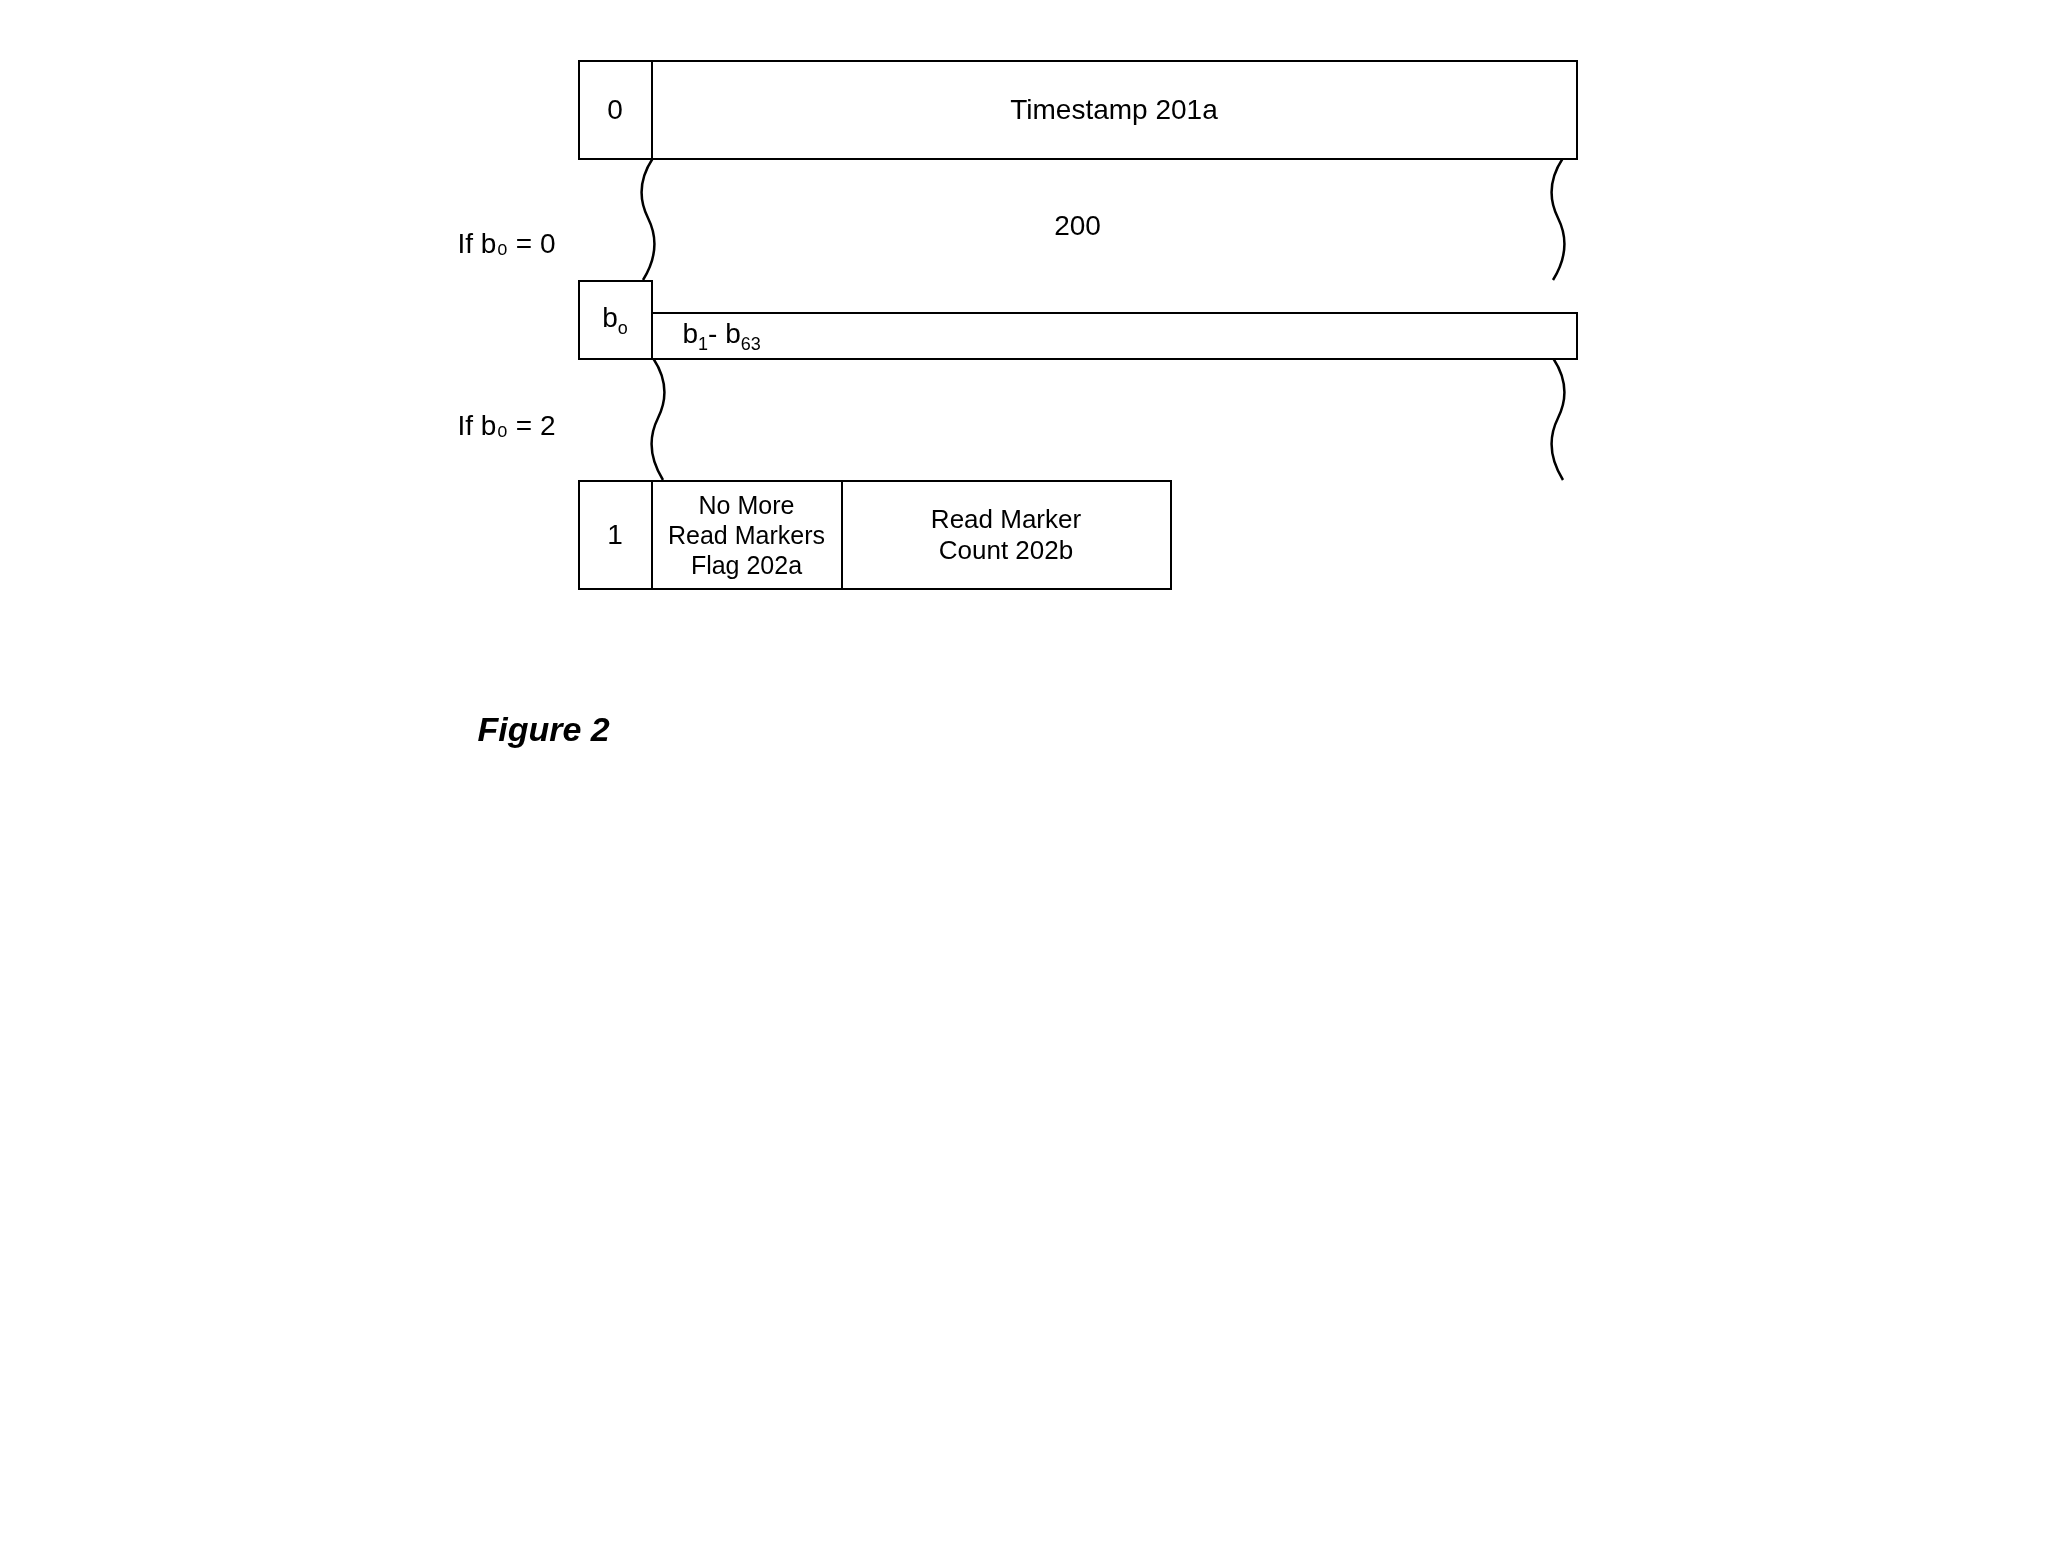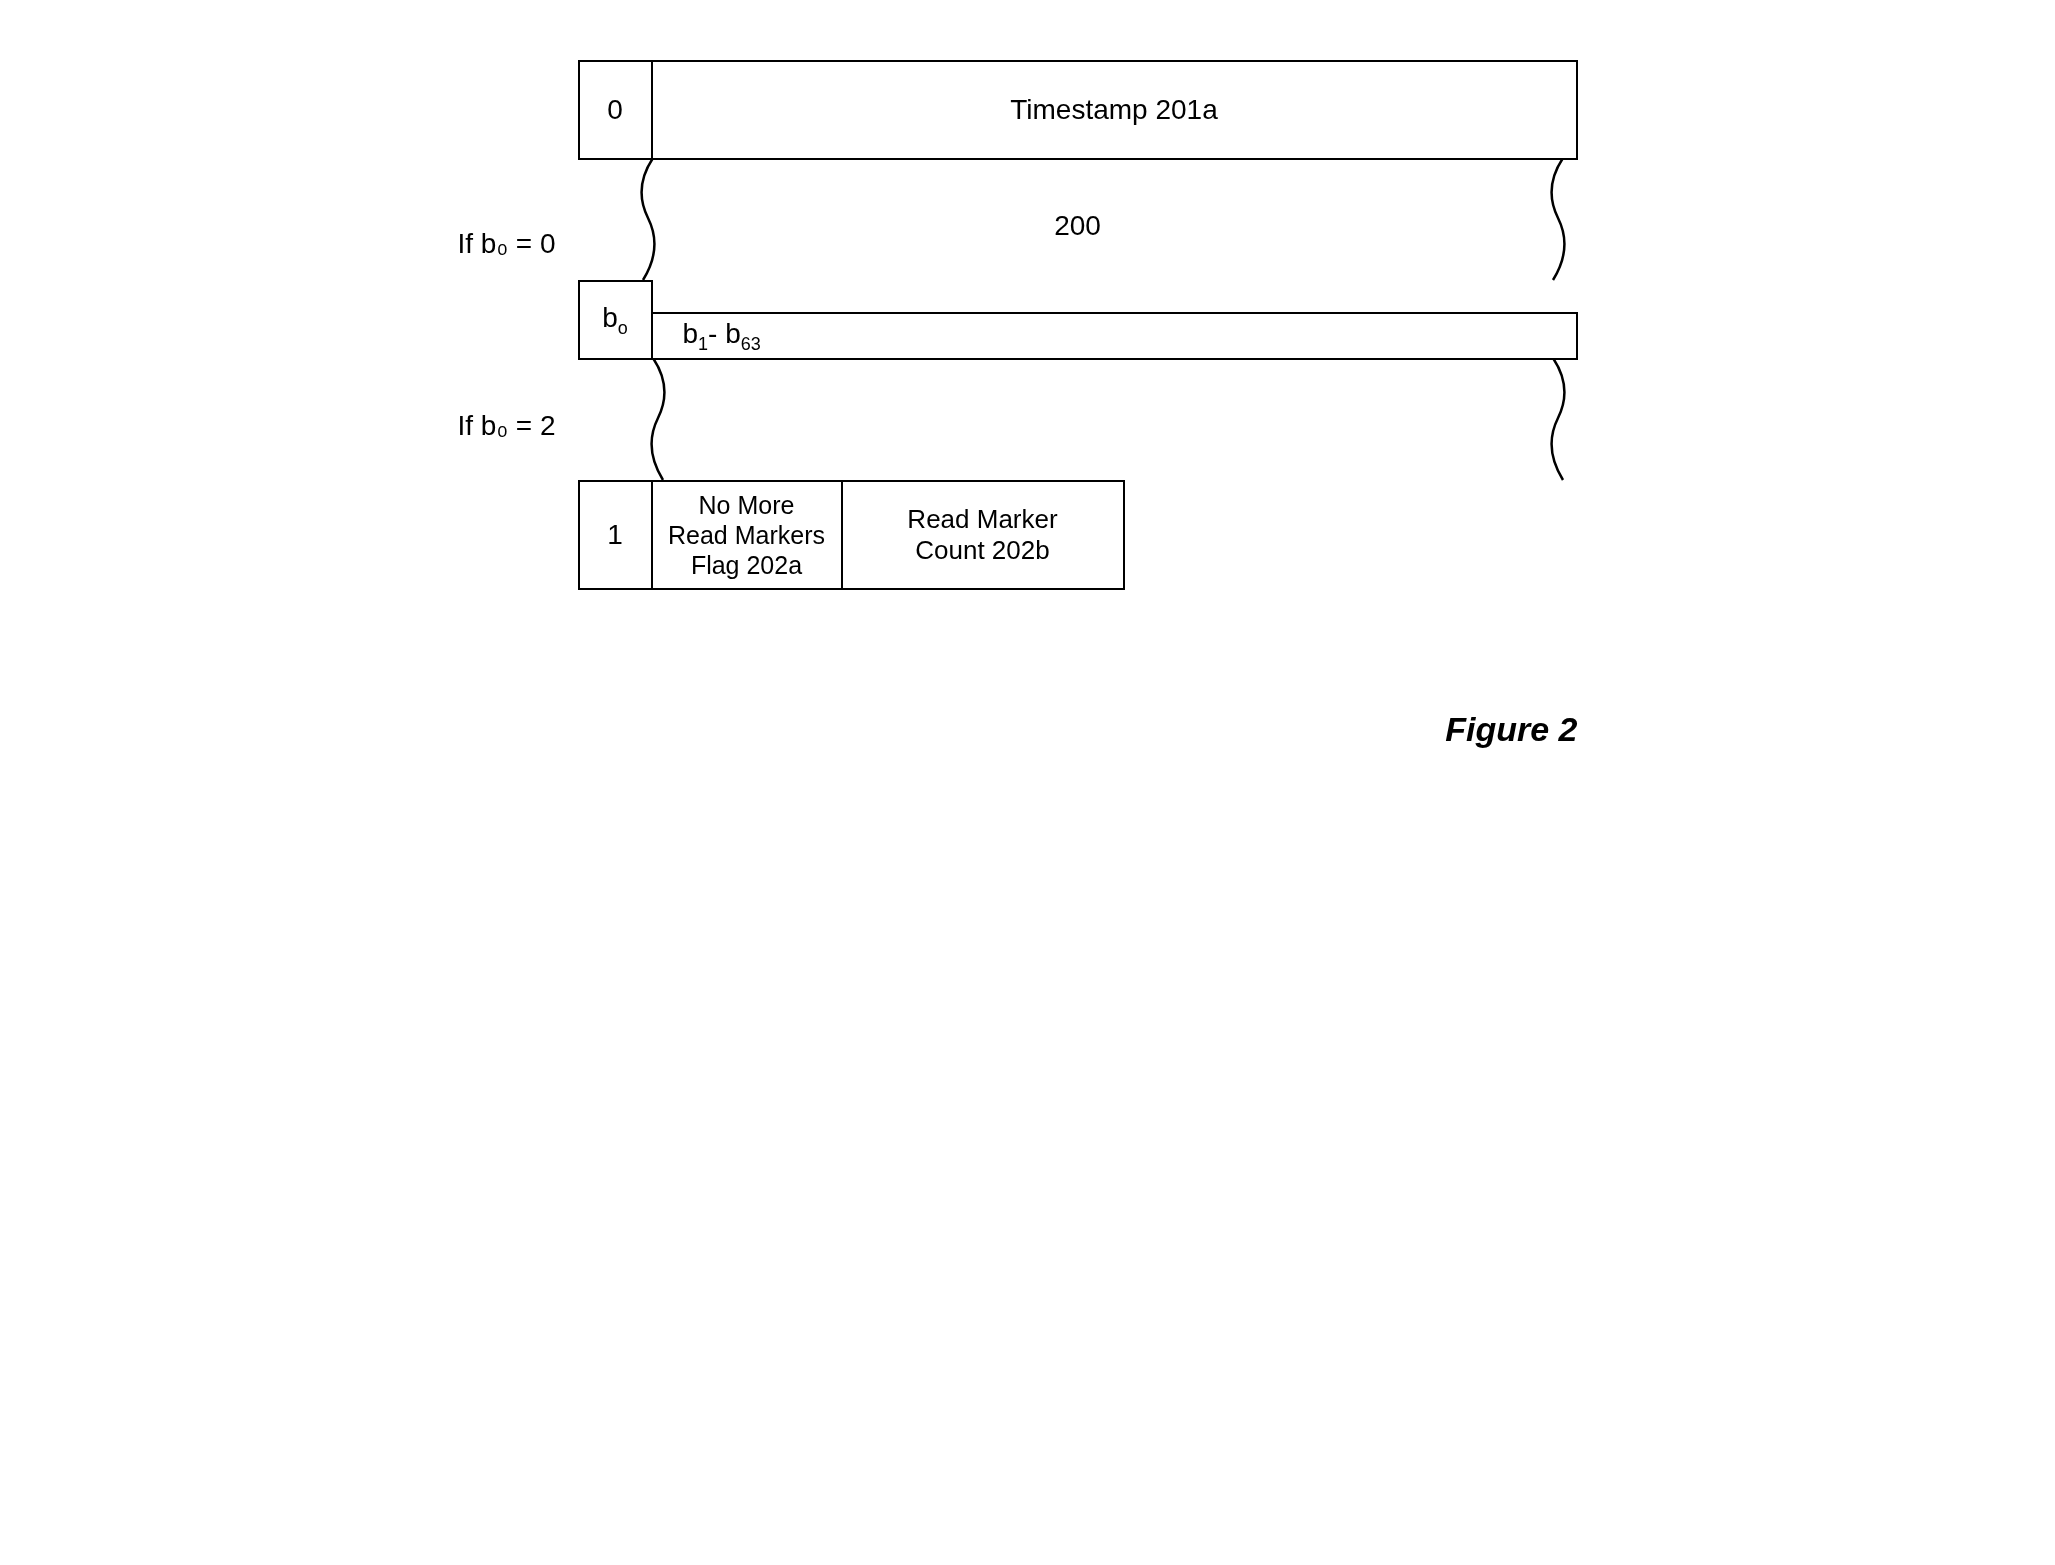--- a/index.html
+++ b/index.html
@@ -39,21 +39,21 @@
     }
     .centered-content {
       text-align: center;
       line-height: 1.2;
     }
     .sub {
       font-size: 18px;
       vertical-align: sub;
     }
     .figure-caption {
-      text-align: right;
+      text-align: left;
       font-size: 34px;
       font-style: italic;
       font-weight: bold;
       margin-top: 120px;
     }
     .gap-label {
       position: absolute;
       left: -20px;
       font-size: 28px;
     }
@@ -114,21 +114,21 @@
     <div class="cell box small-box">
       <span class="cell-text">1</span>
     </div>
     <div class="cell box" style="width:190px; border-left:none;">
       <div class="centered-content cell-text" style="font-size:25px;">
         <div>No More</div>
         <div>Read Markers</div>
         <div>Flag 202a</div>
       </div>
     </div>
-    <div class="cell box" style="width:282px; border-left:none;align-items:center;">
+    <div class="cell box" style="width:329px; border-left:none;align-items:center;">
       <div class="centered-content cell-text" style="font-size:26px;">
         <div>Read Marker</div>
         <div>Count 202b</div>
       </div>
     </div>
   </div>
 
   <div class="figure-caption">Figure 2</div>
 
 </div>

